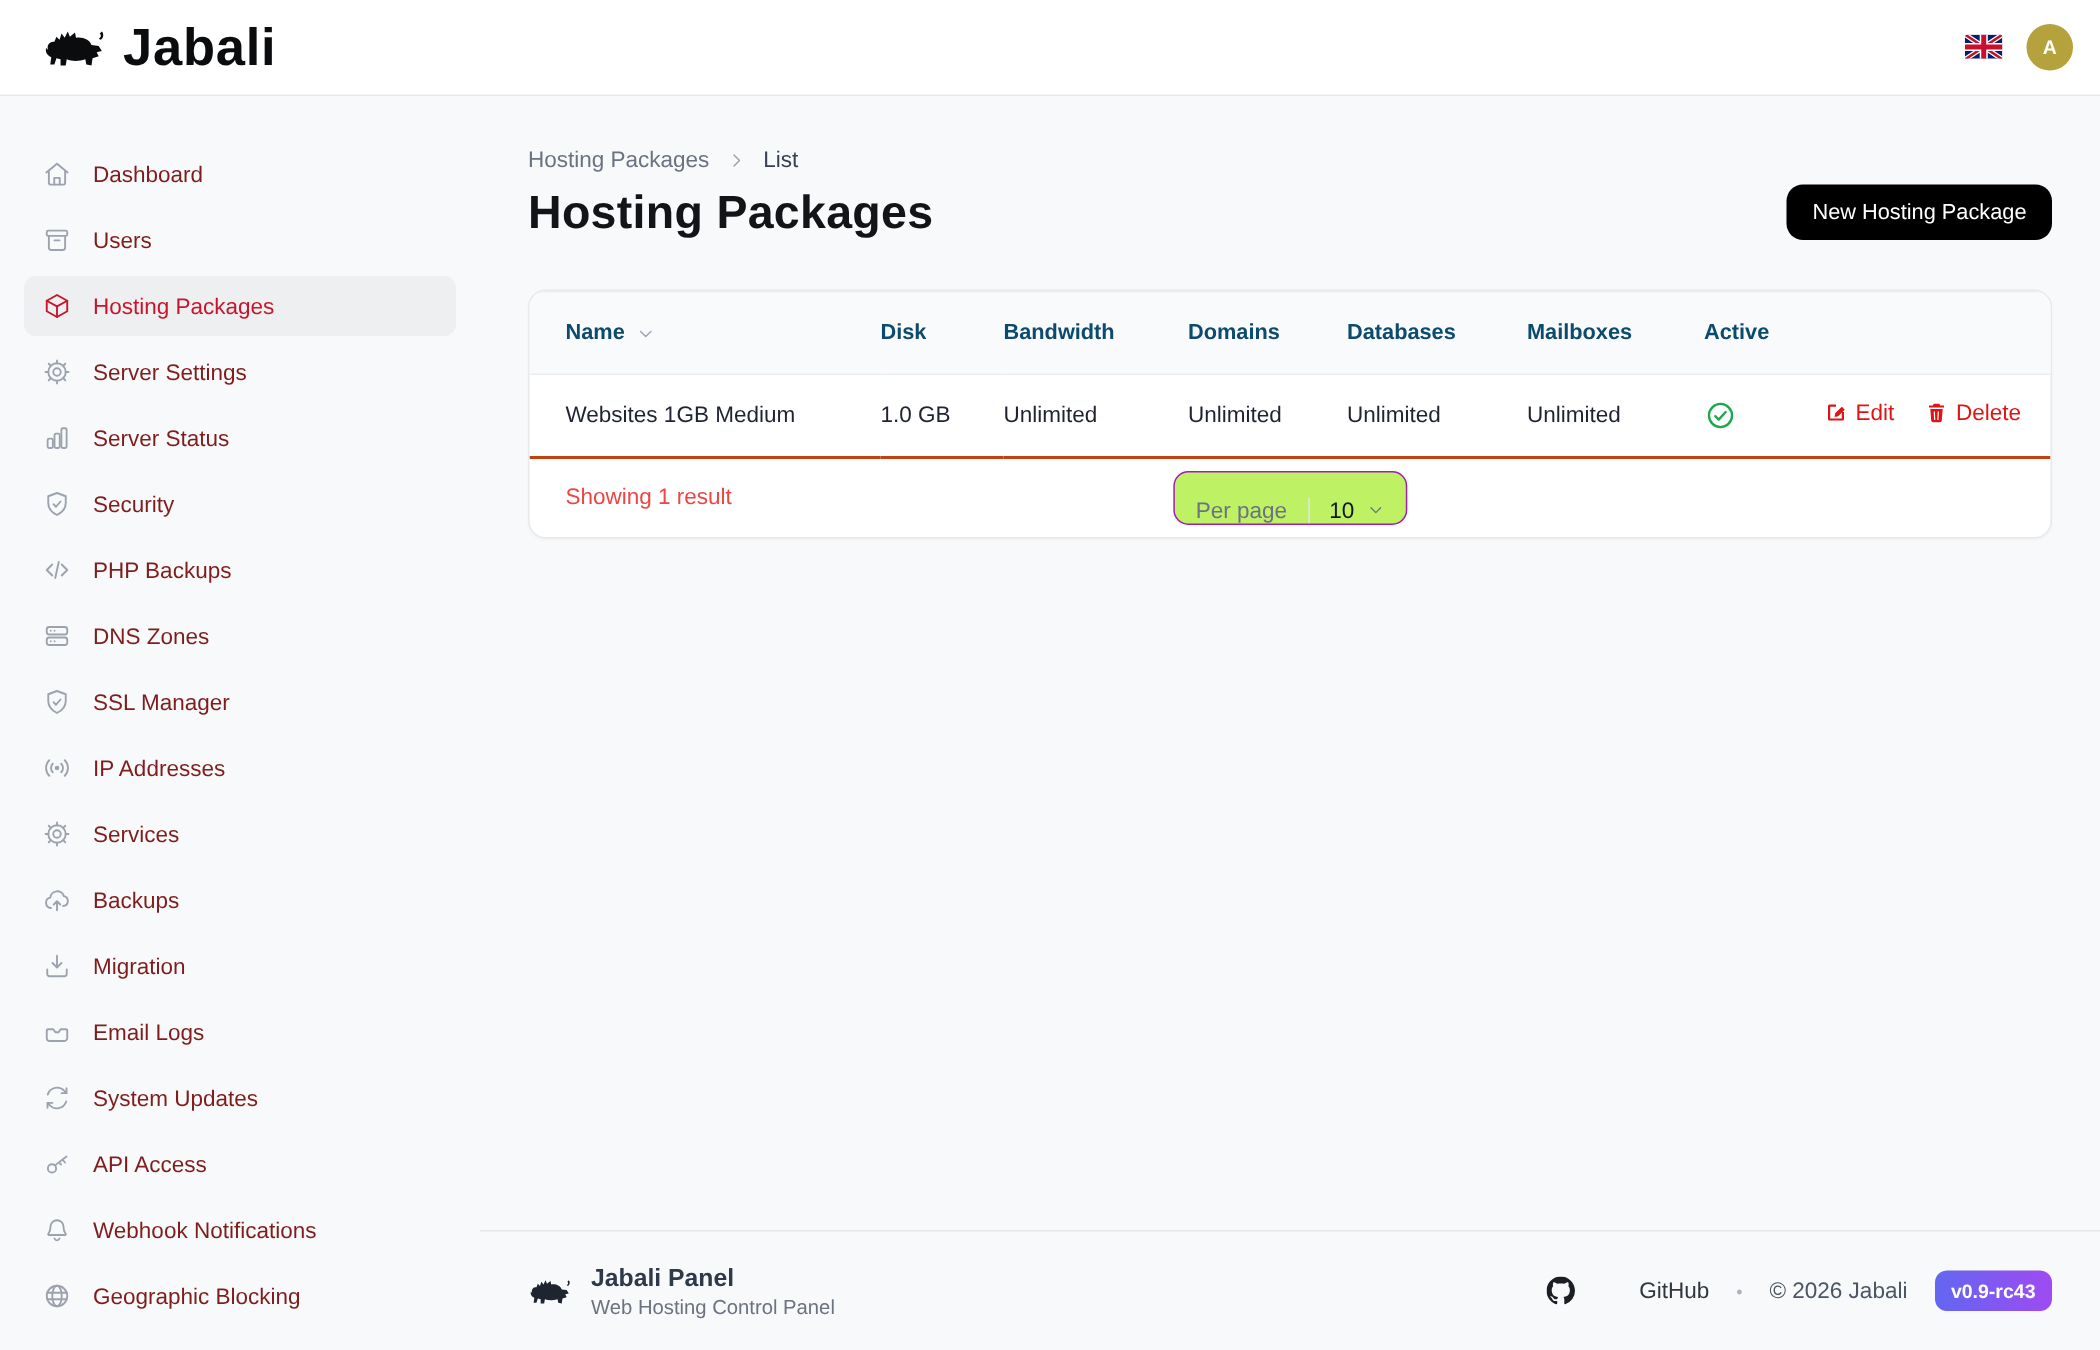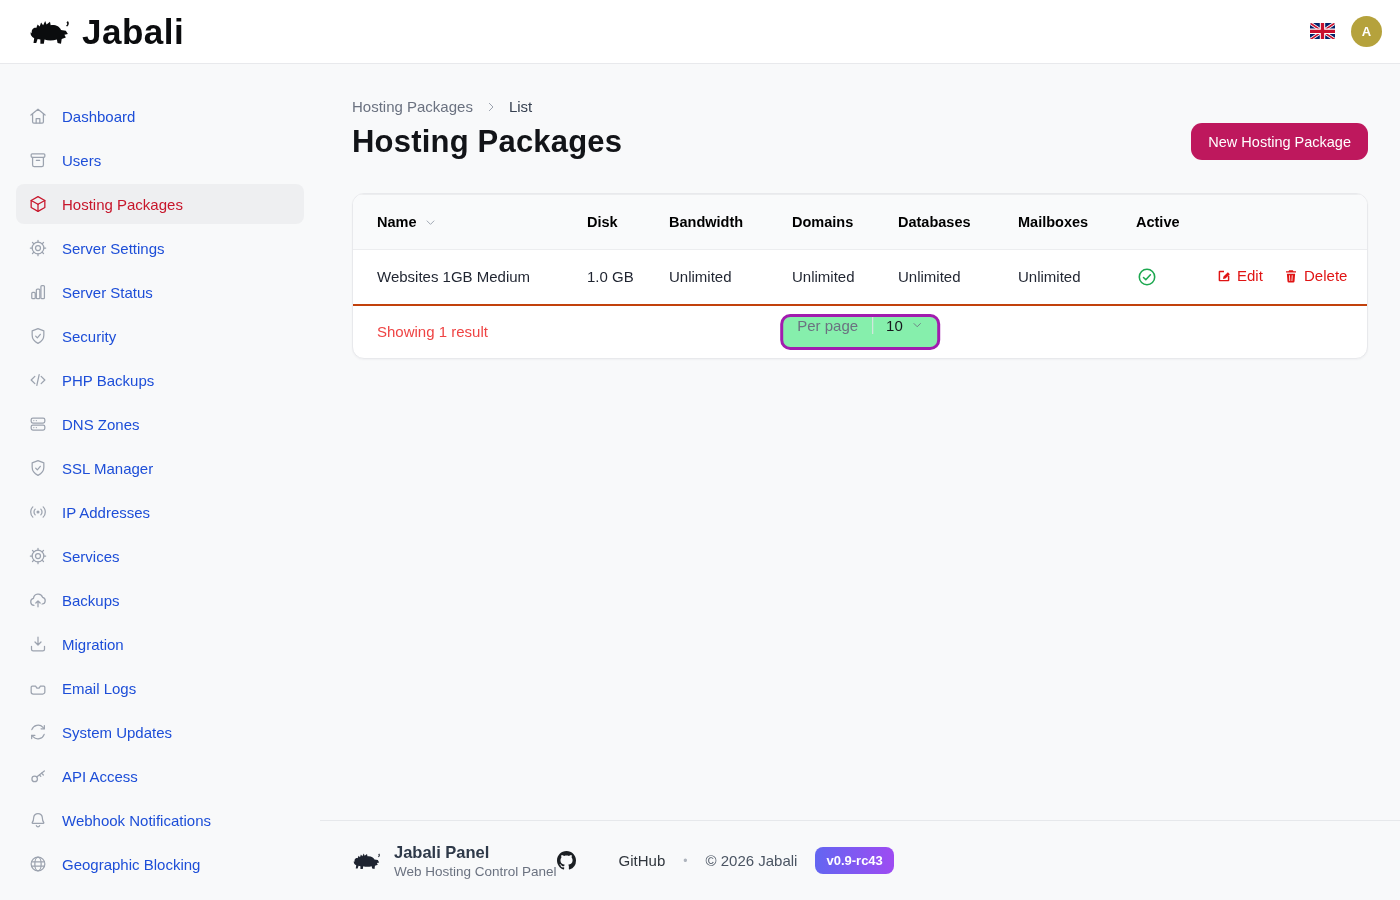--- a/index.html
+++ b/index.html
@@ -12,68 +12,68 @@
   .brand-name { font-size:35px; font-weight:bold; letter-spacing:.5px; color:#0B0C0E; }
   .header-right { display:flex; align-items:center; gap:16px; }
   .flag { width:25px; height:18px; border-radius:2px; overflow:hidden; display:block; cursor:pointer; }
   .avatar { width:31px; height:31px; border-radius:50%; background:#B5A23C; color:#FFFFFF; font-size:13px; font-weight:bold; display:flex; align-items:center; justify-content:center; cursor:pointer; }
 
   
   .shell { display:flex; height:836px; }
   .sidebar { width:320px; flex:0 0 320px; padding:32px 16px 0; }
   .side-item { height:40px; margin-bottom:4px; display:flex; align-items:center; gap:14px; padding:0 12px; border-radius:8px; cursor:pointer; }
   .side-item .icn { width:20px; height:20px; color:#9CA3AF; flex:0 0 20px; display:flex; }
-  .side-item .lbl { font-size:15px; color:#1d4ed8; }
+  .side-item .lbl { font-size:15px; color:#7f1d1d; }
   .side-item.active { background:#EEEFF1; }
   .side-item.active .icn { color:#C7162B; }
   .side-item.active .lbl { color:#C7162B; }
   .icn svg { width:100%; height:100%; }
 
   .main-col { flex:1; display:flex; flex-direction:column; }
   .content { flex:1; padding:34px 32px 0; }
 
   
   .crumbs { display:flex; align-items:center; gap:10px; font-size:15px; }
   .crumb-parent { color:#6B7280; cursor:pointer; }
   .crumb-sep { width:16px; height:16px; color:#9CA3AF; display:flex; }
   .crumb-current { color:#374151; cursor:pointer; }
   .title-row { display:flex; align-items:center; justify-content:space-between; margin-top:8px; }
   .page-title { font-size:31px; font-weight:bold; letter-spacing:.2px; color:#121418; }
-  .btn-primary { background:#be185d; color:#FFFFFF; font-size:14.5px; border:none; border-radius:11px; padding:0 17px; height:37px; cursor:pointer; font-family:inherit; }
+  .btn-primary { background:#000000; color:#FFFFFF; font-size:14.5px; border:none; border-radius:11px; padding:0 17px; height:37px; cursor:pointer; font-family:inherit; }
 
   
   .card { margin-top:33px; background:#FFFFFF; border:1px solid #E8E9EC; border-radius:12px; box-shadow:0 1px 2px rgba(16,24,40,.04); overflow:hidden; }
   .card-toolbar { height:56px; display:flex; align-items:center; justify-content:flex-end; padding:0 20px; }
   .search-box { width:232px; height:33px; border:1px solid #D4D8DD; border-radius:16px; display:flex; align-items:center; gap:8px; padding:0 12px; background:#FFFFFF; }
   .search-box .icn { width:17px; height:17px; color:#8A919C; flex:0 0 17px; display:flex; }
   .search-box input { border:none; outline:none; flex:1; font-size:15px; font-family:inherit; color:#374151; background:transparent; }
   .search-box input::placeholder { color:#7B8494; }
 
   table { width:100%; border-collapse:collapse; table-layout:fixed; }
   thead tr { background:#F9FAFB; border-top:1px solid #ECEDEF; border-bottom:1px solid #ECEDEF; }
-  th { height:55px; text-align:left; font-size:14.5px; font-weight:bold; color:#000000; padding:0 16px 0 0; }
+  th { height:55px; text-align:left; font-size:14.5px; font-weight:bold; color:#0c4a6e; padding:0 16px 0 0; }
   th:first-child, td:first-child { padding-left:24px; }
   .th-inner { display:flex; align-items:center; gap:6px; cursor:pointer; }
   .sort-icn { width:15px; height:15px; color:#9CA3AF; display:flex; }
   td { height:55px; font-size:15px; color:#1F2430; padding:0 16px 0 0; border-bottom:2px solid #c2410c; }
   .status-icn { width:22px; height:22px; color:#1DA850; display:flex; }
   .actions-cell { text-align:right; padding-right:24px; white-space:nowrap; }
   .link-action { display:inline-flex; align-items:center; gap:5px; color:#E01414; font-size:15px; cursor:pointer; }
   .link-action + .link-action { margin-left:16px; }
   .link-action .icn { width:16px; height:16px; display:flex; }
 
   .card-footer { height:52px; position:relative; display:flex; align-items:center; padding:0 24px; }
   .showing { font-size:15px; color:#ef4444; }
-  .per-page { position:absolute; left:50%; top:50%; transform:translate(-50%,-50%); height:36px; border:3px solid #a21caf; border-radius:10px; display:flex; align-items:flex-start; overflow:hidden; background:#86efac; }
+  .per-page { position:absolute; left:50%; top:50%; transform:translate(-50%,-50%); height:36px; border:1px solid #a21caf; border-radius:10px; display:flex; align-items:flex-end; overflow:hidden; background:#bef264; }
   .pp-label { display:flex; align-items:center; padding:0 14px; font-size:15px; color:#6B7280; border-right:1px solid #E3E5E9; }
   .pp-value { display:flex; align-items:center; gap:7px; padding:0 13px; font-size:15px; color:#16181D; cursor:pointer; }
   .pp-value .icn { width:14px; height:14px; color:#6B7280; display:flex; }
 
   
-  .page-footer { height:80px; border-top:1px solid #E6E8EB; display:flex; align-items:center; justify-content:flex-start; padding:0 32px; }
+  .page-footer { height:80px; border-top:1px solid #E6E8EB; display:flex; align-items:center; justify-content:space-between; padding:0 32px; }
   .foot-brand { display:flex; align-items:center; gap:12px; }
   .foot-boar { width:30px; height:24px; color:#1E2430; }
   .foot-name { font-size:16.5px; font-weight:bold; color:#2E3949; }
   .foot-tag { font-size:13.5px; color:#6B7280; margin-top:2px; }
   .foot-right { display:flex; align-items:center; gap:18px; }
   .gh-link { display:flex; align-items:center; gap:7px; cursor:pointer; }
   .gh-link .icn { width:19px; height:19px; color:#1B1F23; display:flex; }
   .gh-text { font-size:15px; color:#30363D;margin-left:36px; }
   .dot-sep { color:#AEB4BD; font-size:12px; }
   .copyright { font-size:15px; color:#4B5563; }

